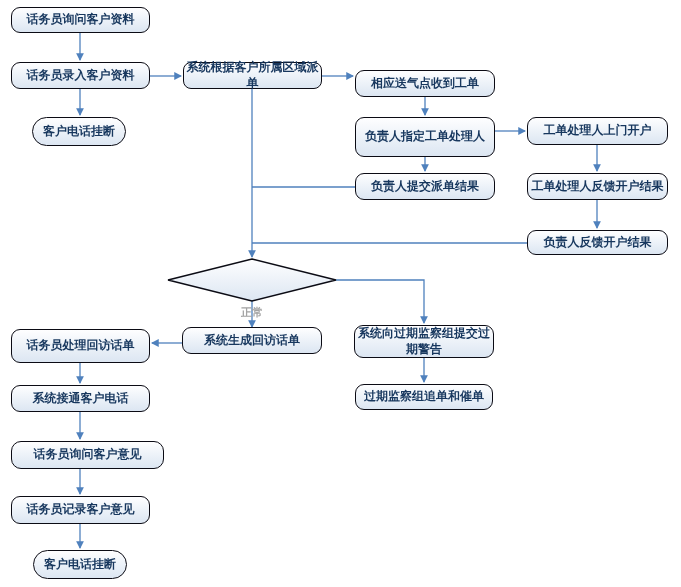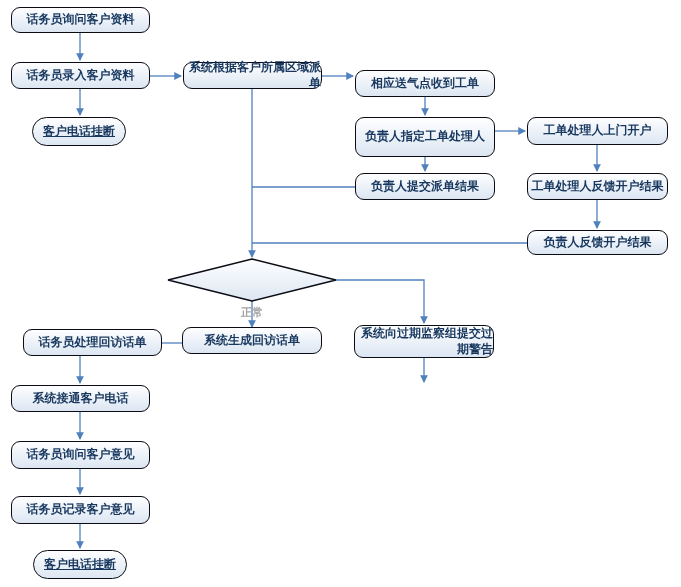--- a/index.html
+++ b/index.html
@@ -10,32 +10,32 @@
     background: #ffffff;
     font-family: "DejaVu Sans", sans-serif;
     overflow: hidden;
   }
   #wires { position: absolute; left: 0; top: 0; width: 681px; height: 587px; }
   .node {
     position: absolute;
     display: flex;
     align-items: center;
     justify-content: center;
-    text-align: right;
+    text-align: center;
     box-sizing: border-box;
     background: linear-gradient(to bottom, #fefeff 0%, #eef3f9 45%, #dce6f2 100%);
     border: 1.4px solid #0b0b14;
     border-radius: 9px;
     font-size: 12px;
     font-weight: bold;
     color: #17375e;
     line-height: 1.3;
     padding: 1px 0;
   }
-  .terminator { border-radius: 15px; text-decoration: underline; }
+  .terminator { border-radius: 15px; }
   .diamond-label {
     position: absolute;
     display: flex;
     align-items: center;
     justify-content: center;
     text-align: center;
     font-size: 12px;
     font-weight: bold;
     color: #17375e;
     background: transparent;
@@ -88,45 +88,46 @@
     </g>
     <polygon points="252,259 336,280 252,301 168,280" fill="url(#diamondGrad)" stroke="#0b0b14" stroke-width="1.3"></polygon>
   </svg>
 
   <div class="node" style="left:11px; top:7px; width:139px; height:26px;">话务员询问客户资料</div>
 
   <div class="node" style="left:11px; top:62px; width:139px; height:27px;">话务员录入客户资料</div>
 
   <div class="node terminator" style="left:32px; top:117px; width:94px; height:29px;">客户电话挂断</div>
 
-  <div class="node" style="left:183px; top:62px; width:139px; height:27px;">系统根据客户所属区域派单</div>
+  <div class="node" style="left:183px; top:62px; width:139px; height:27px;border-radius:8px;">系统根据客户所属区域派单</div>
 
   <div class="node" style="left:355px; top:62px; width:140px; height:27px;margin-top:8px;">相应送气点收到工单</div>
 
   <div class="node" style="left:355px; top:117px; width:140px; height:40px;">负责人指定工单处理人</div>
 
   <div class="node" style="left:527px; top:117px; width:141px; height:28px;">工单处理人上门开户</div>
 
   <div class="node" style="left:355px; top:173px; width:140px; height:27px;">负责人提交派单结果</div>
 
   <div class="node" style="left:527px; top:173px; width:141px; height:27px;">工单处理人反馈开户结果</div>
 
   <div class="node" style="left:527px; top:230px; width:141px; height:25px;">负责人反馈开户结果</div>
 
 
   <div class="branch-label" style="left:236px; top:305px; width:32px;">正常</div>
 
-  <div class="node" style="left:23px; top:329px; width:139px; height:27px;">话务员处理回访话单</div>
+  <div class="node" style="left:11px; top:329px; width:139px; height:34px;">话务员处理回访话单</div>
 
   <div class="node" style="left:182px; top:327px; width:140px; height:27px;">系统生成回访话单</div>
 
   <div class="node" style="left:354px; top:325px; width:140px; height:33px;">系统向过期监察组提交过期警告</div>
 
+  <div class="node" style="left:355px; top:384px; width:138px; height:26px;">过期监察组追单和催单</div>
 
   <div class="node" style="left:11px; top:385px; width:139px; height:27px;">系统接通客户电话</div>
 
-  <div class="node" style="left:11px; top:441px; width:139px; height:28px;">话务员询问客户意见</div>
+  <div class="node" style="left:11px; top:441px; width:153px; height:28px;border-radius:10px;">话务员询问客户意见</div>
 
   <div class="node" style="left:11px; top:496px; width:139px; height:28px;">话务员记录客户意见</div>
 
   <div class="node terminator" style="left:33px; top:550px; width:94px; height:29px;">客户电话挂断</div>
 
 </div>
 
 </body></html>

